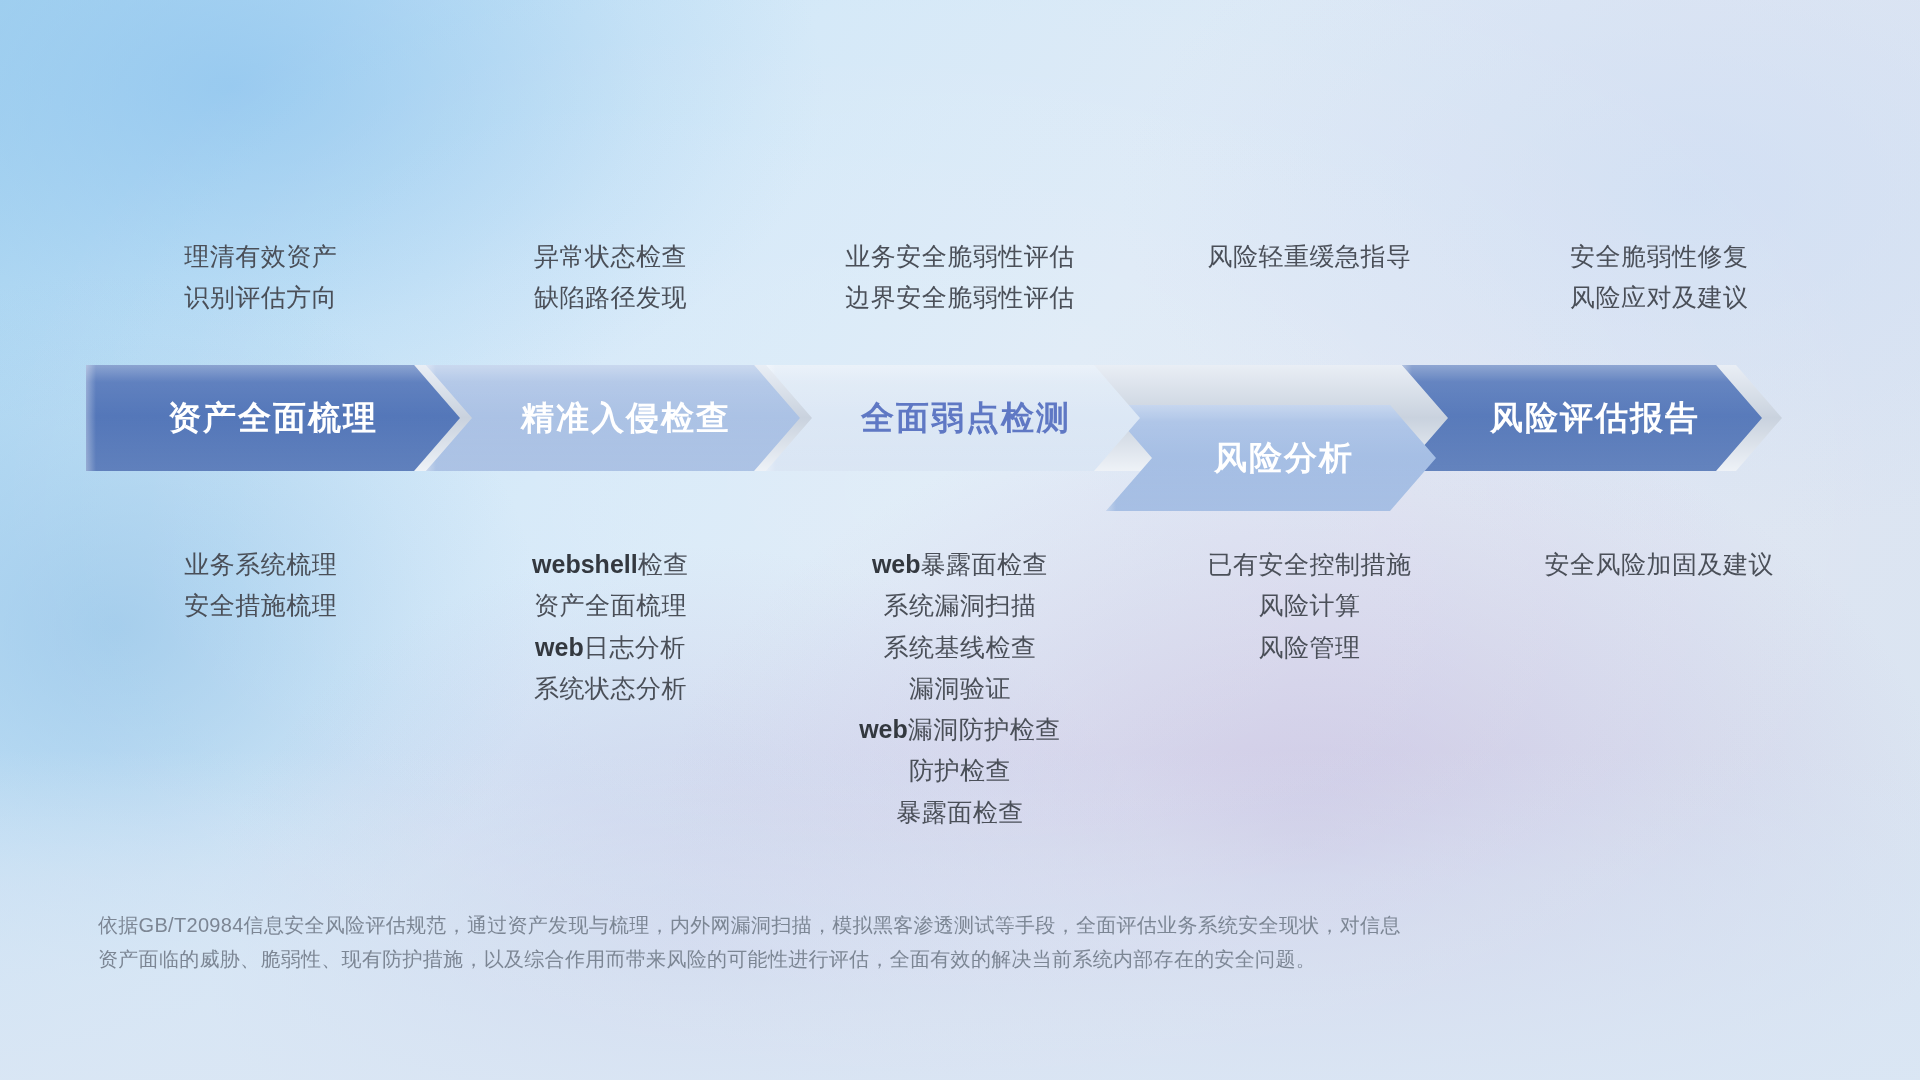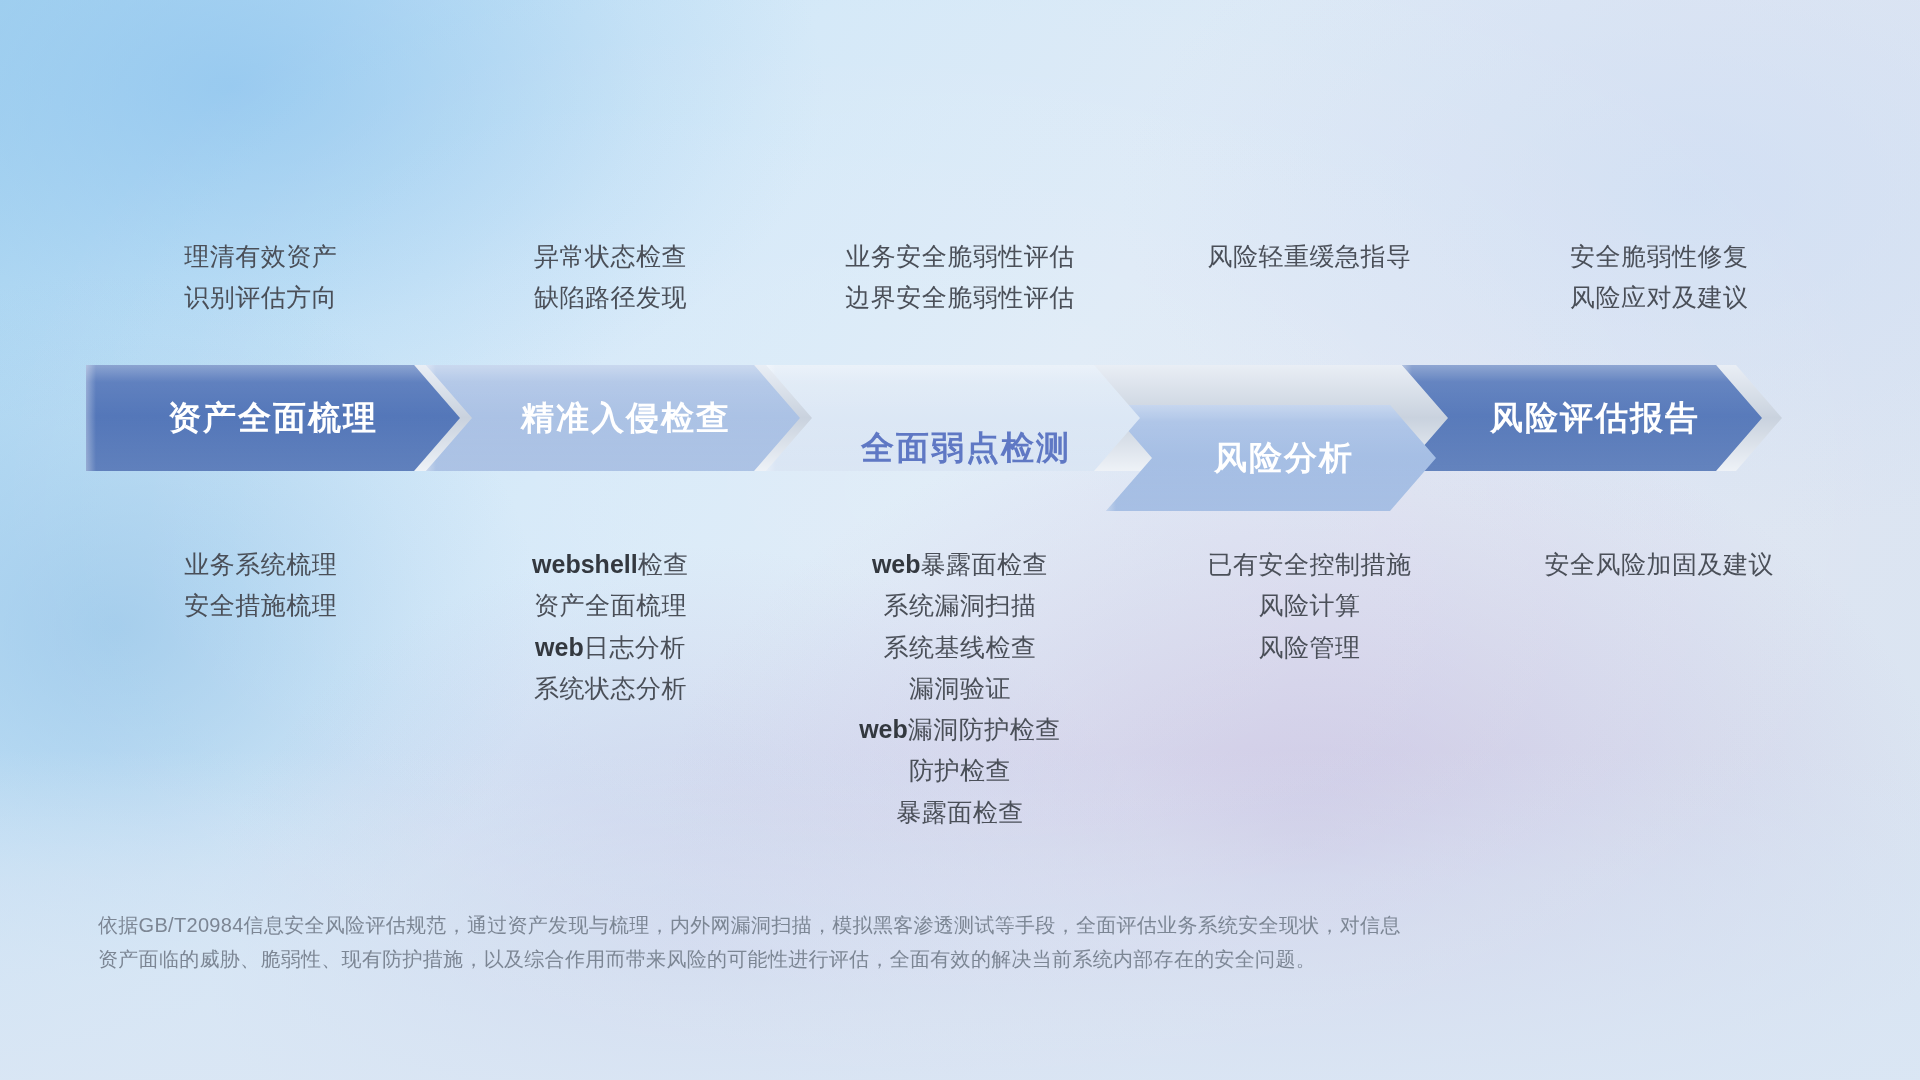--- a/index.html
+++ b/index.html
@@ -184,21 +184,21 @@
       <div class="chev" style="width: 374px; background: linear-gradient(rgb(90, 124, 189) 0%, rgb(78, 114, 181) 100%); z-index: 15;">
         <div class="chev-edge"></div>
         <div class="chev-sheen"></div>
         <div class="chev-label" style="color: rgb(255, 255, 255);">资产全面梳理</div>
       </div>
       <div class="chev notch" style="width: 374px; background: linear-gradient(rgb(179, 200, 232) 0%, rgb(163, 188, 226) 100%); z-index: 14;">
         <div class="chev-edge"></div>
         <div class="chev-sheen"></div>
         <div class="chev-label" style="color: rgb(255, 255, 255); margin-left: 26px;">精准入侵检查</div>
       </div>
-      <div class="chev notch" style="width: 374px; background: linear-gradient(rgb(226, 236, 247) 0%, rgb(214, 227, 243) 100%); z-index: 13; align-items: flex-end;">
+      <div class="chev notch" style="width: 374px; background: linear-gradient(rgb(226, 236, 247) 0%, rgb(214, 227, 243) 100%); z-index: 13;">
         <div class="chev-edge"></div>
         <div class="chev-sheen"></div>
         <div class="chev-label" style="color: rgb(95, 120, 196); margin-left: 26px;">全面弱点检测</div>
       </div>
       <div class="chev notch" style="width: 330px; background: linear-gradient(rgb(174, 197, 232) 0%, rgb(157, 184, 225) 100%); z-index: 12; margin-top: 40px;">
         <div class="chev-edge"></div>
         <div class="chev-sheen"></div>
         <div class="chev-label" style="color: rgb(255, 255, 255); margin-left: 26px;">风险分析</div>
       </div>
       <div class="chev notch" style="width: 360px; background: linear-gradient(rgb(95, 128, 191) 0%, rgb(82, 117, 182) 100%); z-index: 11;">

